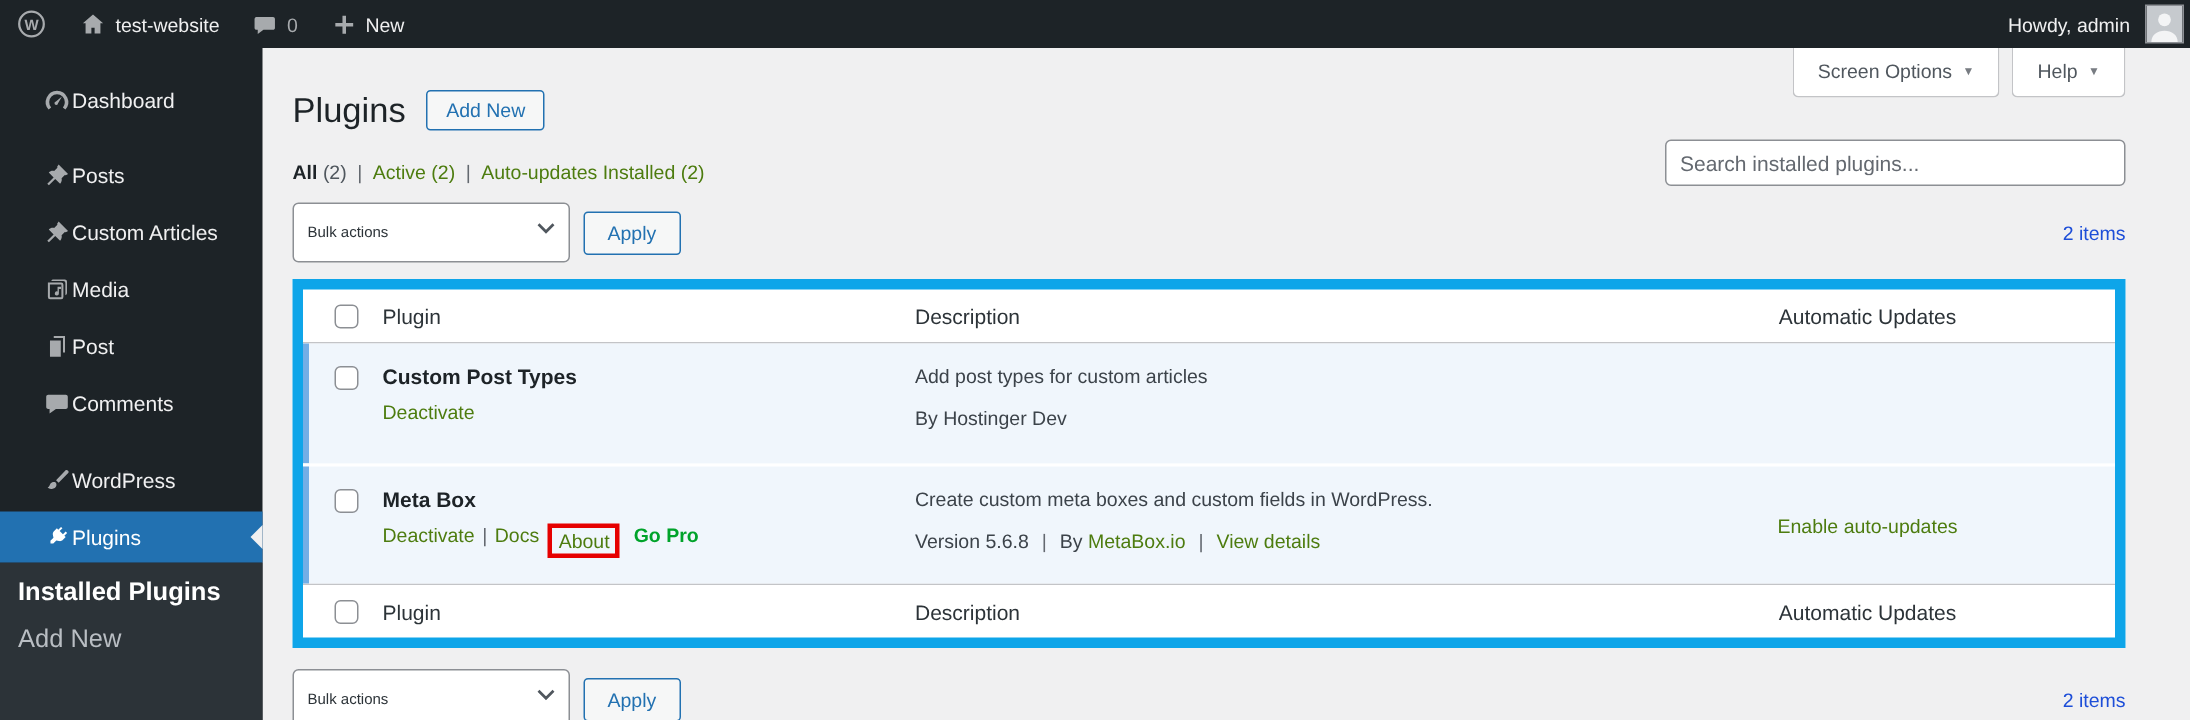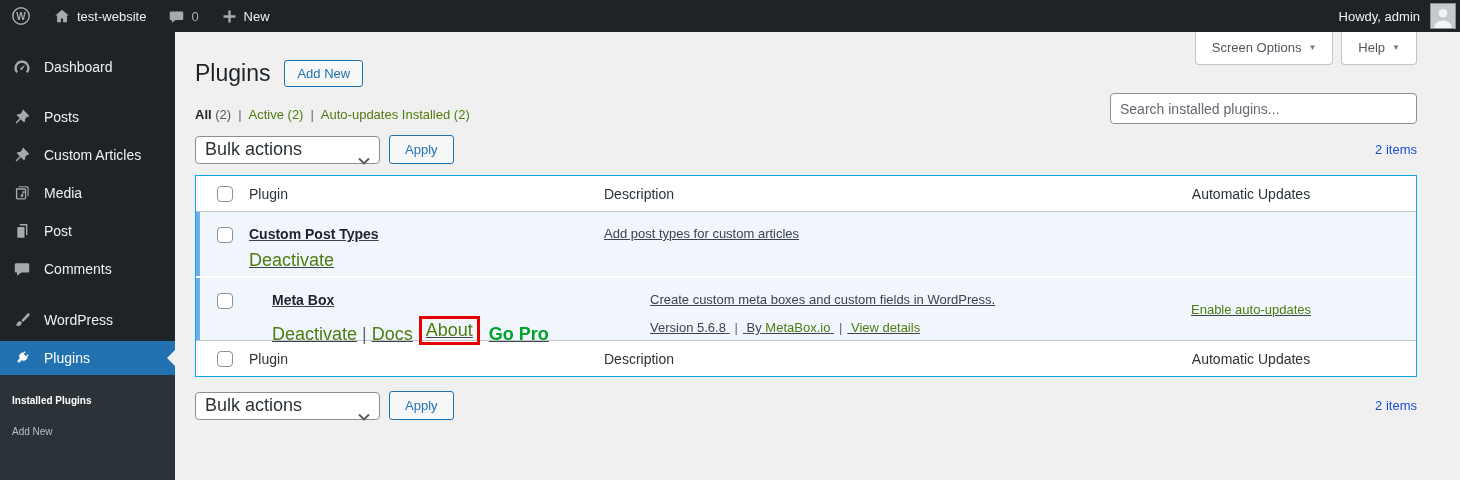--- a/index.html
+++ b/index.html
@@ -25,33 +25,33 @@
 
   
   .sidebar {
     position:absolute; top:32px; left:0; width:175px; height:448px;
     background:#1d2327; color:#f0f0f1;
     display:flex; flex-direction:column;
   }
   .menu { padding-top:18px; }
   .menu-item {
     position:relative; height:34px; display:flex; align-items:center;
-    padding-left:12px; gap:12px; font-size:14px; color:#f0f0f1; cursor:pointer;
+    padding-left:28px; font-size:14px; color:#f0f0f1; cursor:pointer;
     margin-bottom:4px;
   }
   .menu-item .m-ico { width:20px; height:20px; color:#a7aaad; display:flex; align-items:center; justify-content:center; flex:0 0 20px; }
   .menu-sep { height:12px; }
   .menu-item.active { background:#2271b1; color:#fff; margin-bottom:0; }
   .menu-item.active .m-ico { color:#fff; }
   .menu-arrow {
     position:absolute; right:0; top:50%; transform:translateY(-50%);
     width:0; height:0; border:8px solid transparent; border-right:8px solid #f0f0f1; border-left:none;
   }
   .submenu { background:#2c3338; padding:10px 0 8px; flex:1; }
-  .submenu-item { height:31px; display:flex; align-items:center; padding-left:12px; font-size:10px; color:#b9bec3; cursor:pointer; }
+  .submenu-item { height:31px; display:flex; align-items:flex-start; padding-left:12px; font-size:17px; color:#b9bec3; cursor:pointer; }
   .submenu-item.current { color:#fff; font-weight:bold; }
 
   
   .content { position:absolute; top:32px; left:175px; width:1285px; height:448px; padding:0 43px 0 20px; }
 
   .screen-meta { position:absolute; top:0; right:43px; display:flex; gap:8px; z-index:5;padding-left:32px; }
   .meta-tab {
     background:#fff; border:1px solid #c3c4c7; border-top:none;
     border-radius:0 0 4px 4px; padding:8px 16px 9px; color:#50575e;
     display:flex; align-items:center; gap:7px; cursor:pointer;
@@ -72,46 +72,46 @@
 
   .search-box {
     position:absolute; top:61px; right:43px; width:307px; height:31px;
     border:1px solid #8c8f94; border-radius:4px; background:#fff;
     font-family:inherit; font-size:14px; padding:0 9px; color:#2c3338;
   }
   .search-box::placeholder { color:#646970; opacity:1; }
 
   .tablenav { margin-top:13px; display:flex; align-items:center; }
   .fake-select {
-    position:relative; width:185px; height:28px; background:#fff;
+    position:relative; width:185px; height:40px; background:#fff;
     border:1px solid #8c8f94; border-radius:4px; display:flex; align-items:center;
-    padding:0 30px 0 9px; font-size:18px; color:#2c3338; cursor:pointer;
+    padding:0 30px 0 9px; font-size:10px; color:#2c3338; cursor:pointer;
   }
   .sel-chev { position:absolute; right:9px; top:12px; }
   .btn-apply { margin-left:9px; padding:6px 15px; }
   .items-count { margin-left:auto; color:#1d4ed8; }
 
   
-  .plugins-table { margin-top:11px; background:#fff; border:1px solid #0ea5e9; }
+  .plugins-table { margin-top:11px; background:#fff; border:7px solid #0ea5e9; }
   .t-row { display:flex; }
   .t-head { height:36px; align-items:center; border-bottom:1px solid #c3c4c7; color:#2c3338; font-size:14px; }
   .t-foot { height:36px; align-items:center; border-top:1px solid #c3c4c7; color:#2c3338; font-size:14px; }
   .col-cb { width:53px; padding-left:21px; display:flex; align-items:center; }
   .col-name { width:355px; }
   .col-desc { flex:1; }
   .col-auto { width:330px; text-align:center; }
   .cb { width:16px; height:16px; border:1px solid #8c8f94; border-radius:4px; background:#fff; display:inline-block; cursor:pointer; }
 
-  .p-row { position:relative; height:64px; background:#f0f6fc;text-decoration:underline; }
+  .p-row { position:relative; height:80px; background:#f0f6fc; }
   .p-row .stripe { position:absolute; left:0; top:0; bottom:0; width:4px; background:#72aee6; }
-  .p-row + .p-row { border-top:2px solid #fff;gap:23px; }
+  .p-row + .p-row { border-top:2px solid #fff; }
   .p-row .col-cb { align-items:flex-start; padding-top:15px; }
   .p-row .col-name { padding-top:14px; }
   .plugin-name { font-size:14px; font-weight:bold; color:#1d2327; }
-  .row-actions { margin-top:8px; font-size:18px; display:flex; align-items:flex-end; }
+  .row-actions { margin-top:8px; font-size:13px; display:flex; align-items:flex-start; }
   .pipe { color:#646970; margin:0 5px; }
   .about-hl {
     border:3px solid #e60000; padding:1px 4px; margin:0 3px 0 6px; display:inline-block;
   }
   .go-pro { color:#00a32a; font-weight:bold; margin-left:6px; cursor:pointer; }
   .p-row .col-desc { padding-top:14px; color:#3c434a; }
   .desc-line2 { margin-top:13px; }
   .p-row .col-auto { display:flex; align-items:center; justify-content:center; }
 
   .bottomnav { margin-top:14px; }
@@ -311,20 +311,21 @@
           <span class="cb"></span>
         </span>
       <span class="col-name">
         <span class="plugin-name">Custom Post Types</span>
         <span class="row-actions">
           <span class="link">Deactivate</span>
         </span>
       </span>
       <span class="col-desc">
         <div>Add post types for custom articles</div>
+        <div class="desc-line2">By Hostinger Dev</div>
       </span>
       <span class="col-auto"></span>
     </div>
 
     <div class="t-row p-row">
       <span class="stripe"></span>
       <span class="col-cb">
           <span class="cb"></span>
         </span>
       <span class="col-name">

